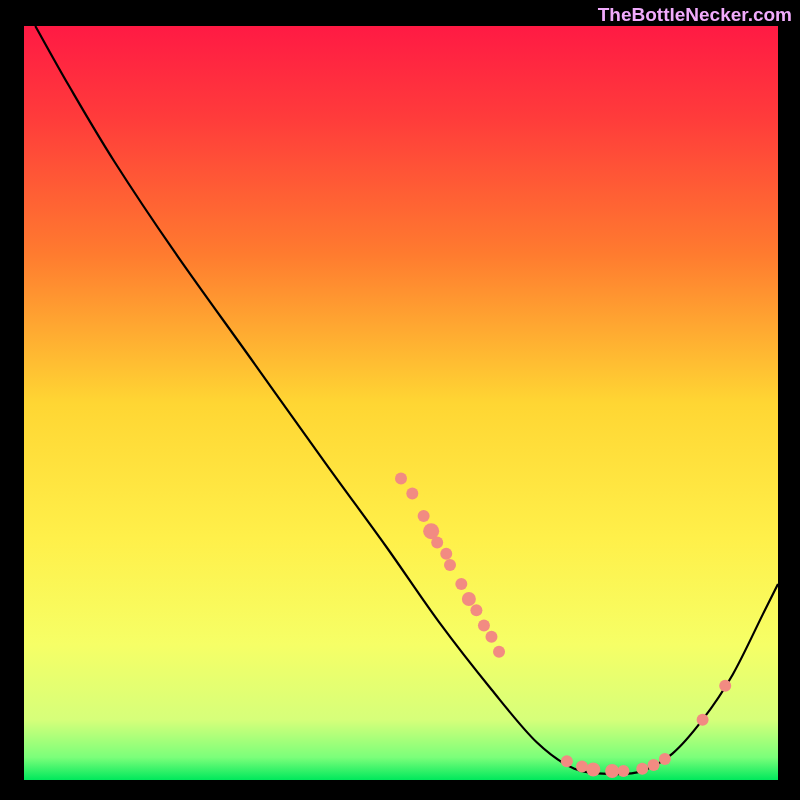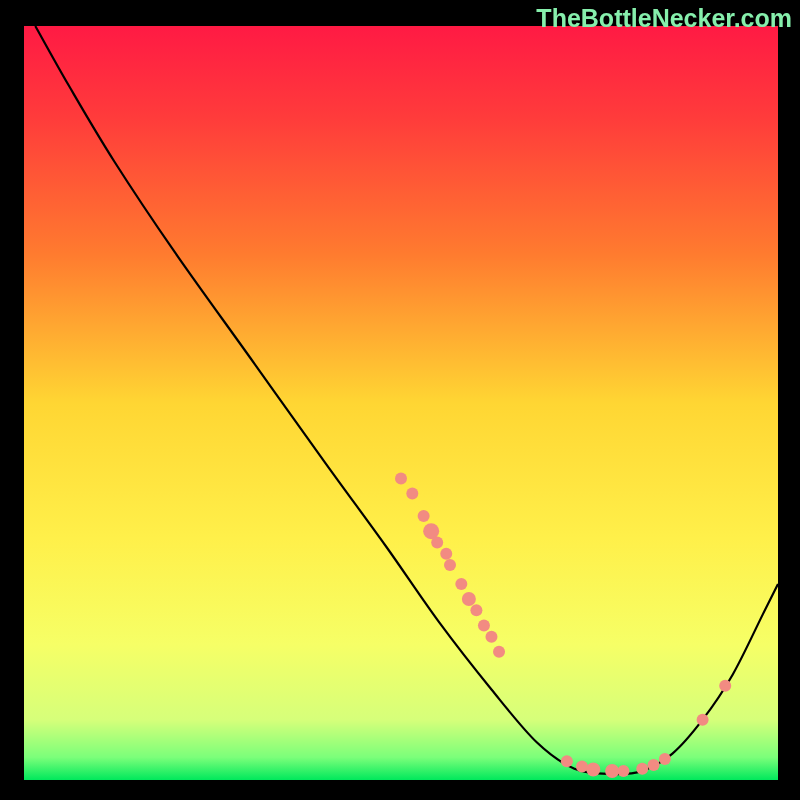--- a/index.html
+++ b/index.html
@@ -13,22 +13,22 @@
   }
   .container {
     position: relative;
     width: 800px;
     height: 800px;
   }
   .watermark {
     position: absolute;
     top: 4px;
     right: 8px;
-    color: #86efac;
-    font-size: 25px;
+    color: #f0abfc;
+    font-size: 19px;
     font-weight: bold;
     z-index: 10;
   }
   svg {
     display: block;
   }
 </style>
 </head>
 <body>
 

